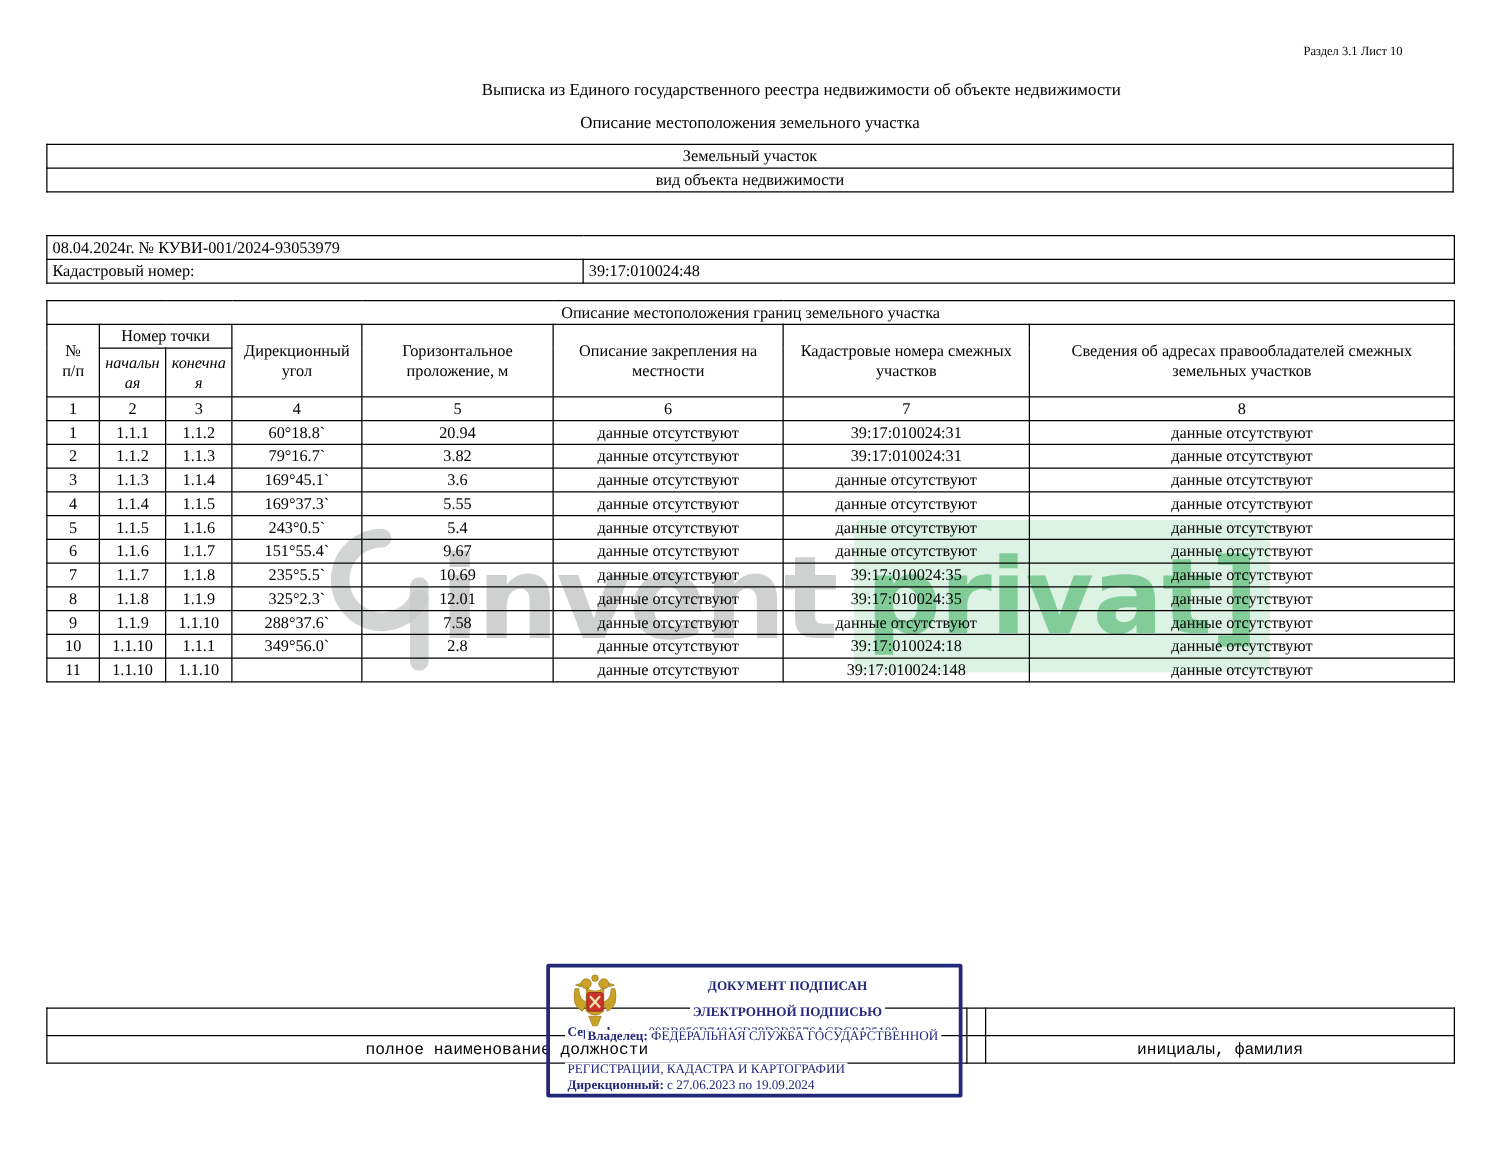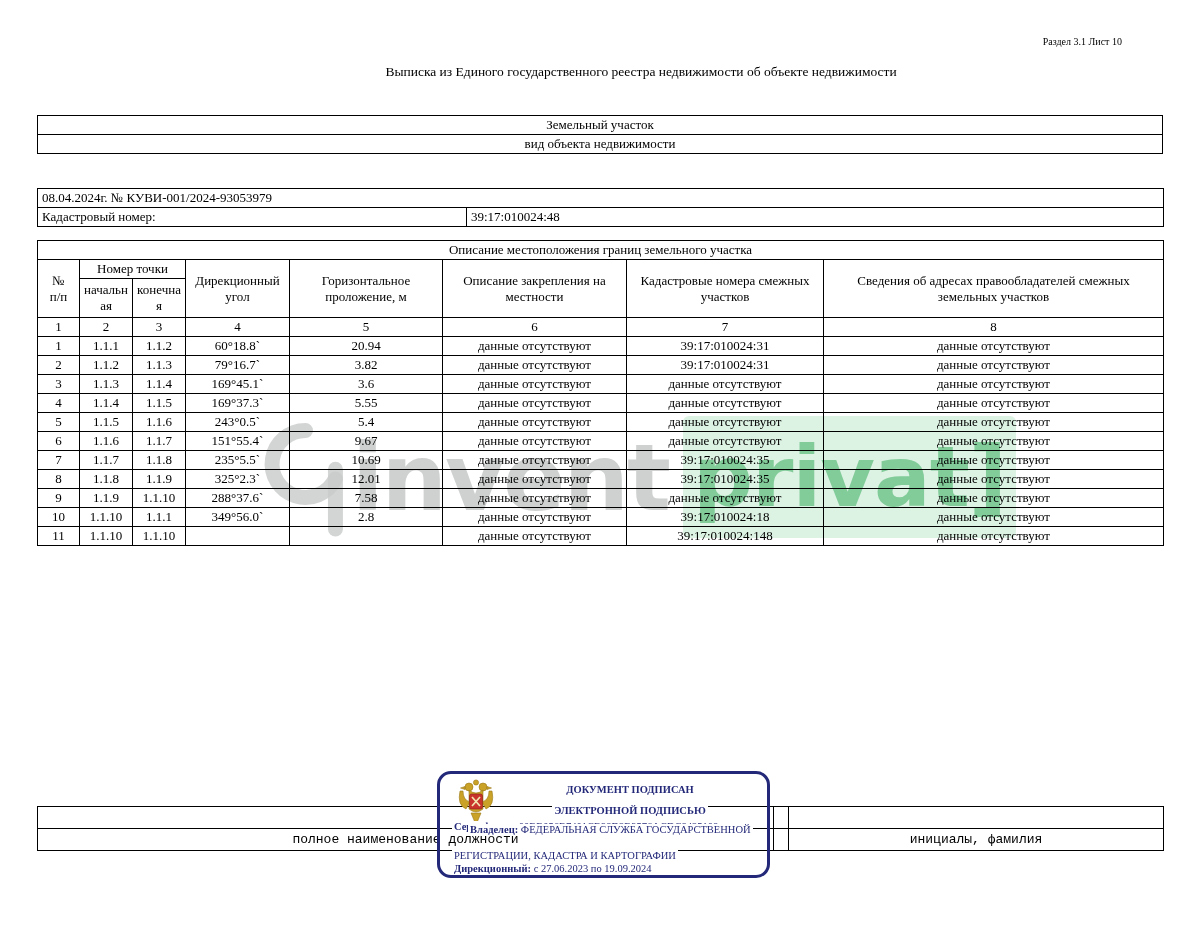--- a/index.html
+++ b/index.html
@@ -18,54 +18,55 @@
 
   .t-object{top:115px;}
   .t-object td{text-align:center;height:18px;}
   .t-sheet{top:161px;}
   .t-sheet td{text-align:center;height:18px;}
   .t-num{top:188px;}
   .t-num td{height:18px;text-align:left;padding-left:4px;}
   .t-main{top:240px;}
   .t-main td{text-align:center;height:18px;vertical-align:middle;}
   .t-main .title-row td{height:18px;}
-  .t-main .sub-row td{height:38px;}
+  .t-main .sub-row td{height:38px;font-style:italic;}
   .break{word-break:break-all;}
   .pre{white-space:pre-line;}
 
   .t-sign{top:806px;font-family:Liberation Mono, monospace;}
   .t-sign td{height:21px;text-align:center;}
 
   
   .watermark{position:absolute;left:258px;top:416px;height:132px;display:flex;align-items:flex-start;z-index:1;pointer-events:none;}
   .wm-logo{flex:0 0 auto;}
   .wm-gray{font-family:"DejaVu Sans",sans-serif;font-weight:bold;font-size:92px;line-height:126px;letter-spacing:-2px;color:rgba(195,198,196,0.8);margin-left:6px;}
   .wm-green-box{margin-left:14px;background:rgba(121,204,148,0.26);border-radius:6px;padding:0 10px;height:122px;display:flex;align-items:center;}
   .wm-green{font-family:"DejaVu Sans",sans-serif;font-weight:bold;font-size:84px;letter-spacing:-1px;color:rgba(105,193,133,0.78);}
 
   
-  .stamp{position:absolute;left:437px;top:771px;width:327px;height:101px;border:3px solid #232878;border-radius:14px;z-index:3;color:#232878;}
+  .stamp{position:absolute;left:437px;top:771px;width:327px;height:101px;border:3px solid #232878;border-radius:2px;z-index:3;color:#232878;}
   .stamp .line{position:absolute;font-size:10.5px;line-height:12px;white-space:nowrap;}
   .stamp .bgw{background:#fff;padding:0 2px;}
   .stamp .bold{font-weight:bold;text-align:center;}
   .stamp-title1{top:10px;left:70px;width:240px;text-align:center;font-weight:bold;font-size:11.5px;}
   .stamp-title2{top:31px;left:70px;width:240px;text-align:center;font-weight:bold;font-size:11.5px;}
   .stamp-cert{top:47px;left:12px;}
   .stamp-owner1{top:50px;left:12px;margin-left:16px;}
   .stamp-owner2{top:76px;left:12px;font-family:Liberation Serif, serif;}
   .stamp-valid{top:89px;left:12px;}
   .stamp-eagle{position:absolute;left:16px;top:4px;}
 </style>
 </head>
 <body>
 
 <div class="page">
 
   <div class="section-label">Раздел 3.1 Лист 10</div>
   <div class="main-title">Выписка из Единого государственного реестра недвижимости об объекте недвижимости</div>
+  <div class="main-subtitle">Описание местоположения земельного участка</div>
 
   <div class="watermark">
     <svg class="wm-logo" width="88" height="124" viewBox="0 0 100 140">
       <path d="M54,16 a38,38 0 1,0 34,55" fill="none" stroke="rgba(200,203,201,0.8)" stroke-width="17" stroke-linecap="round"></path>
       <path d="M88,60 L88,128" stroke="rgba(200,203,201,0.8)" stroke-width="17" stroke-linecap="round"></path>
     </svg>
     <div class="wm-gray">invent</div>
     <div class="wm-green-box">
       <span class="wm-green">privat]</span>
     </div>

